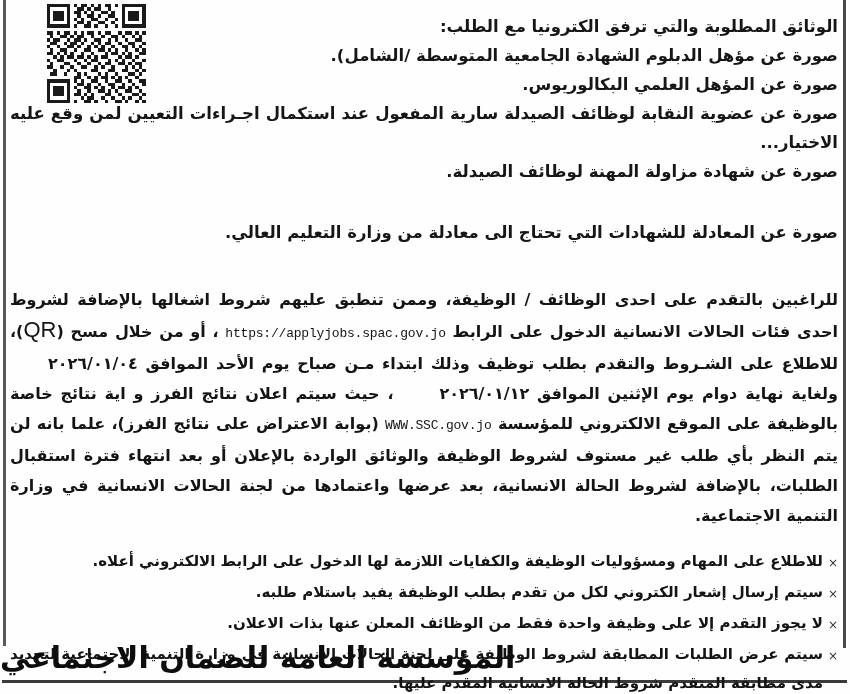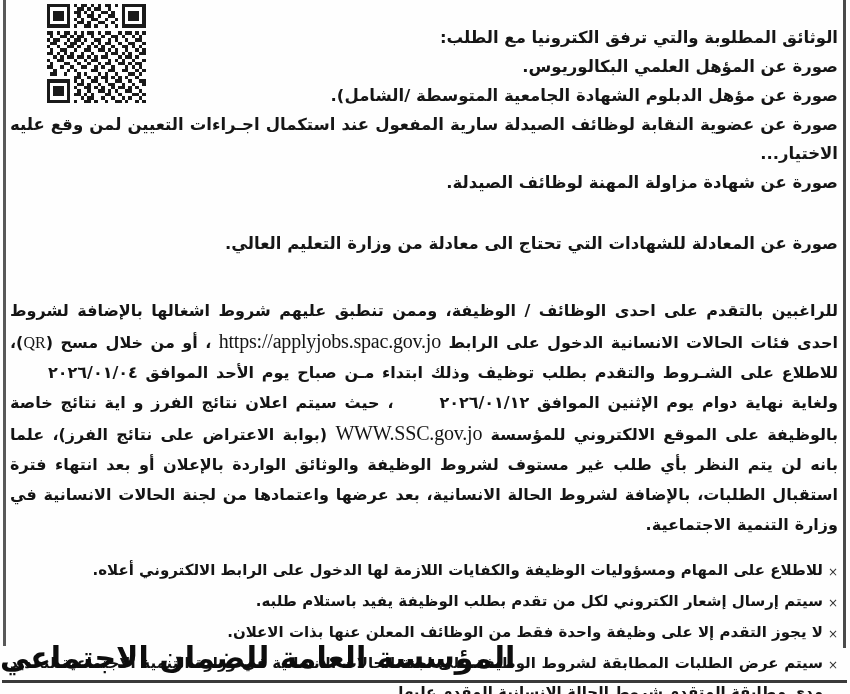--- a/index.html
+++ b/index.html
@@ -59,21 +59,21 @@
   .doc {
     position: absolute;
     left: 10px;
     top: 0px;
     width: 828px;
     direction: rtl;
     text-align: right;
   }
 
   .docs-block {
-    padding-top: 23px;
+    padding-top: 12px;
   }
   .docs-line {
     font-size: 16.5px;
     font-weight: 700;
     color: #161616;
     line-height: 29px;
     letter-spacing: 0px;
     white-space: nowrap;
   }
   .docs-line.indent-hang {
@@ -92,29 +92,29 @@
   .para {
     font-size: 16px;
     font-weight: 700;
     color: #141414;
     line-height: 30px;
     text-align: justify;
     text-align-last: right;
     word-spacing: 0.5px;
   }
   .para .url {
-    font-family: Liberation Serif, serif;
+    font-family: Liberation Mono, monospace;
     font-weight: 400;
-    font-size: 20px;
+    font-size: 13px;
     letter-spacing: -0.2px;
   }
   .para .qrtag {
-    font-family: Liberation Serif, serif;
+    font-family: Liberation Sans, sans-serif;
     font-weight: 400;
-    font-size: 16px;
+    font-size: 22px;
   }
   .para .num {
     font-size: 16px;
     margin-left: 38px;
   }
 
   
   .bullets {
     margin-top: 4px;
   }
@@ -433,22 +433,22 @@
         <rect x="26" y="28" width="1" height="1"></rect>
           <rect x="28" y="28" width="1" height="1"></rect>
       </g>
     </svg>
   </div>
 
   <div class="doc">
 
     <div class="docs-block">
       <div class="docs-line">الوثائق المطلوبة والتي ترفق الكترونيا مع الطلب:</div>
+      <div class="docs-line">صورة عن مؤهل الدبلوم الشهادة الجامعية المتوسطة /الشامل).</div>
       <div class="docs-line">صورة عن المؤهل العلمي البكالوريوس.</div>
-      <div class="docs-line">صورة عن مؤهل الدبلوم الشهادة الجامعية المتوسطة /الشامل).</div>
       <div class="docs-line indent-hang">صورة عن عضوية النقابة لوظائف الصيدلة سارية المفعول عند استكمال اجـراءات التعيين لمن وقع عليه الاختيار...</div>
       <div class="docs-line">صورة عن شهادة مزاولة المهنة لوظائف الصيدلة.</div>
       <div class="docs-line wrapline">صورة عن المعادلة للشهادات التي تحتاج الى معادلة من وزارة التعليم العالي.</div>
     </div>
 
     <div class="gap-sm"></div>
 
     <p class="para"><span>للراغبين بالتقدم على احدى الوظائف / الوظيفة، وممن تنطبق عليهم شروط اشغالها بالإضافة لشروط احدى فئات الحالات الانسانية الدخول على الرابط </span><span class="url">https://applyjobs.spac.gov.jo</span><span> ، أو من خلال مسح (</span><span class="qrtag">QR</span><span>)، للاطلاع على الشـروط والتقدم بطلب توظيف وذلك ابتداء مـن صباح يوم الأحد الموافق </span><span class="num">٢٠٢٦/٠١/٠٤</span><span> ولغاية نهاية دوام يوم الإثنين الموافق </span><span class="num">٢٠٢٦/٠١/١٢</span><span> ، حيث سيتم اعلان نتائج الفرز و اية نتائج خاصة بالوظيفة على الموقع الالكتروني للمؤسسة </span><span class="url">WWW.SSC.gov.jo</span><span> (بوابة الاعتراض على نتائج الفرز)، علما بانه لن يتم النظر بأي طلب غير مستوف لشروط الوظيفة والوثائق الواردة بالإعلان أو بعد انتهاء فترة استقبال الطلبات، بالإضافة لشروط الحالة الانسانية، بعد عرضها واعتمادها من لجنة الحالات الانسانية في وزارة التنمية الاجتماعية.</span></p>
 
     <div class="bullets">

